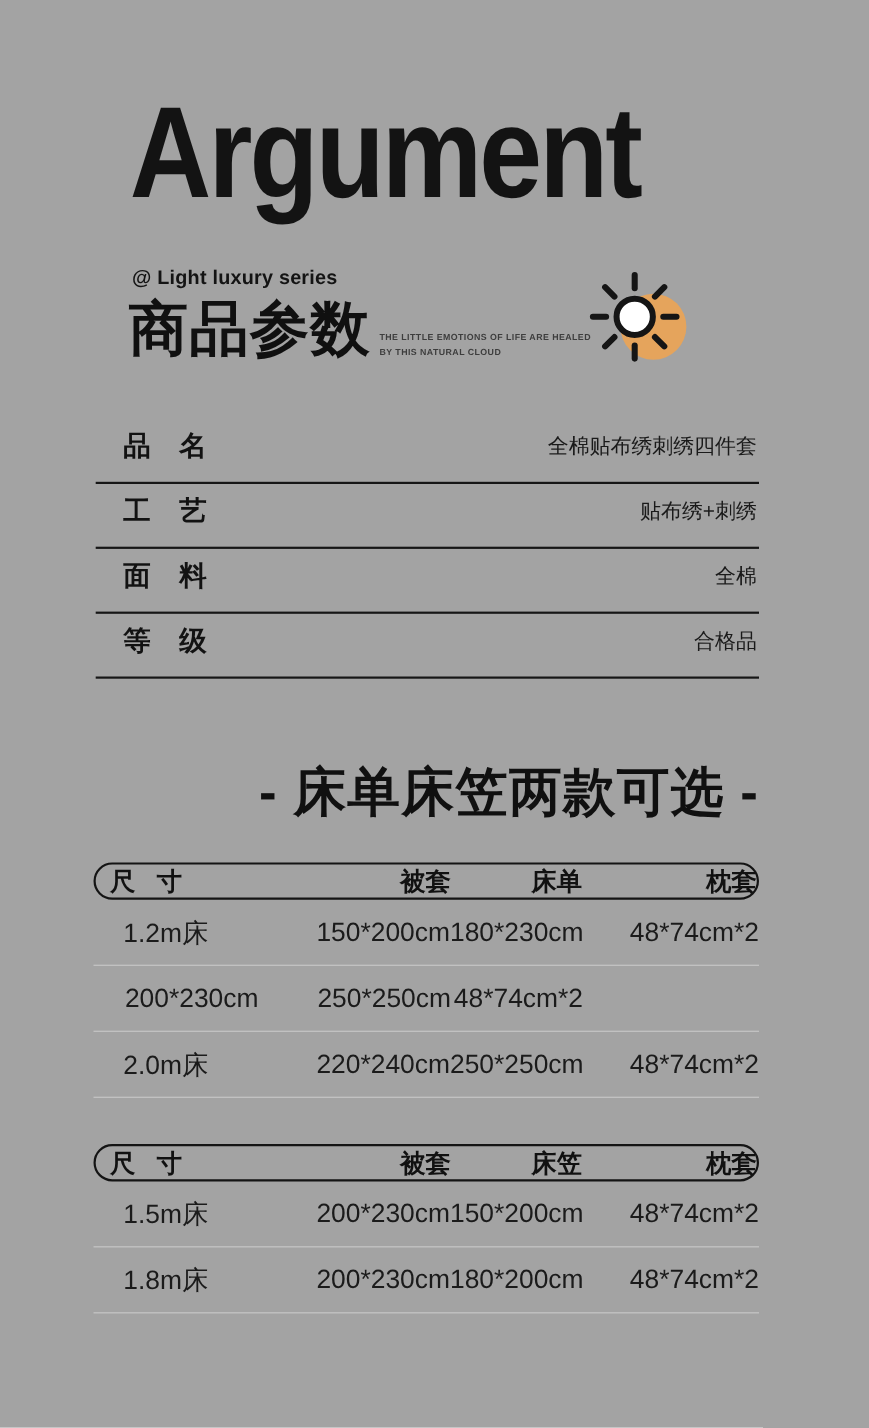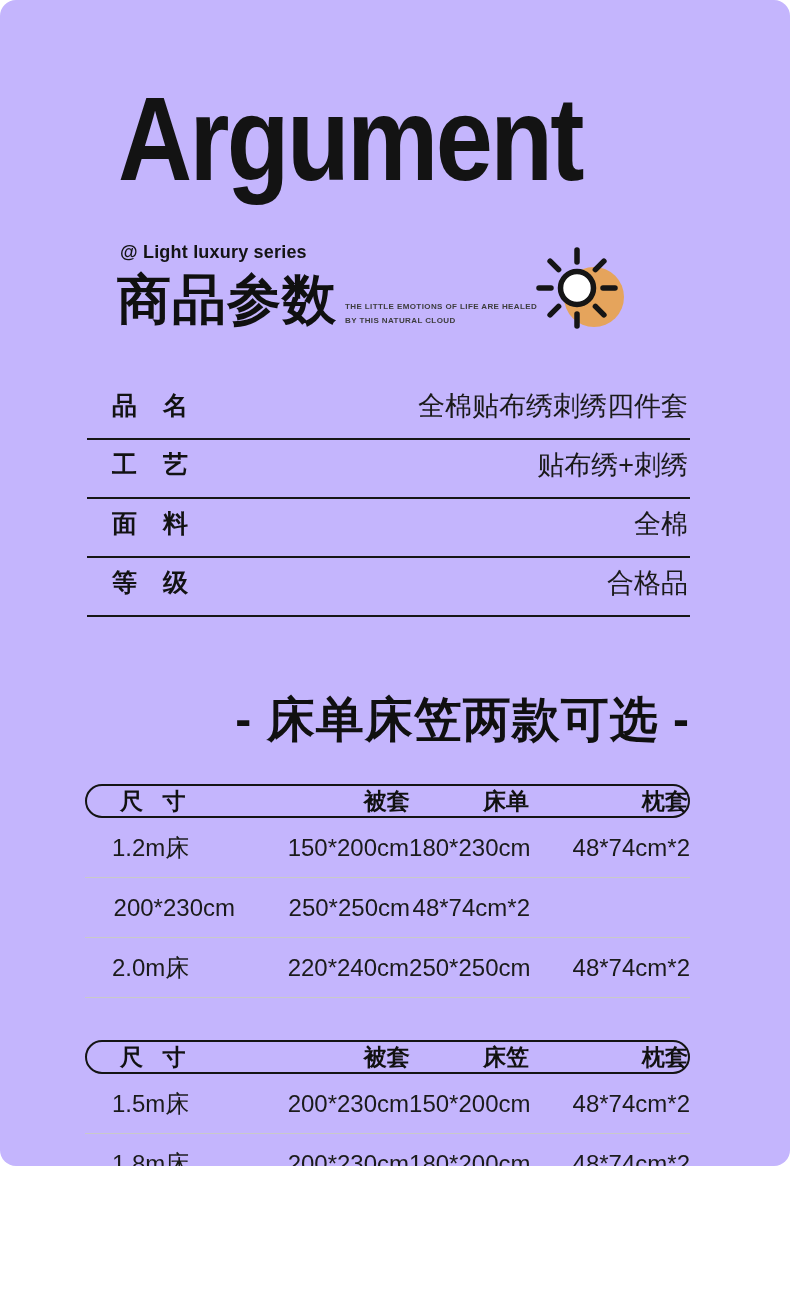--- a/index.html
+++ b/index.html
@@ -1,18 +1,18 @@
 <!DOCTYPE html>
 <html><head>
 <meta charset="utf-8">
 <style>
   html,body{margin:0;padding:0;background:#ffffff;}
   #canvas{
-    position:relative;width:790px;height:1166px;background:#c4b5fd;overflow:hidden;
-    font-family:"Liberation Sans","DejaVu Sans",sans-serif;color:#151515;border-radius:16px;
+    position:relative;width:790px;height:1298px;background:#a3a3a3;overflow:hidden;
+    font-family:"Liberation Sans","DejaVu Sans",sans-serif;color:#151515;
   }
   
   .title{
     position:absolute;left:118px;top:80px;
     font-size:118px;font-weight:700;line-height:1;letter-spacing:-3px;
     transform:scaleX(0.87);transform-origin:left center;white-space:nowrap;color:#131313;
   }
   .series{
     position:absolute;left:120px;top:242px;
     font-size:18px;font-weight:700;line-height:20px;letter-spacing:0.2px;color:#141414;
@@ -27,36 +27,36 @@
   }
   .sun{position:absolute;left:535px;top:243px;}
   
   .params{position:absolute;left:87px;top:381px;width:603px;}
   .param-row{
     box-sizing:border-box;height:59px;border-bottom:2px solid #161616;
     display:flex;justify-content:space-between;align-items:center;
     padding:0 2px 8px 25px;
   }
   .p-label{font-size:25px;font-weight:700;word-spacing:19px;white-space:pre;color:#121212;}
-  .p-value{font-size:27px;font-weight:400;color:#1a1a1a;}
+  .p-value{font-size:19px;font-weight:400;color:#1a1a1a;}
   
   .sec-heading{
     position:absolute;left:85px;top:688px;width:605px;text-align:right;
     font-size:48px;font-weight:900;letter-spacing:1px;color:#101010;white-space:nowrap;
   }
   
   .size-table{position:absolute;left:85px;width:605px;}
   .t1{top:784px;}
   .t2{top:1040px;}
   .grid4{display:grid;grid-template-columns:150fr 175fr 120fr 160fr;align-items:center;}
   .pill{
     box-sizing:border-box;height:34px;border:2.5px solid #141414;border-radius:18px;
     font-size:23px;font-weight:700;color:#111;
   }
-  .pill .c1{padding-left:33px;word-spacing:13px;white-space:pre;}
+  .pill .c1{padding-left:13px;word-spacing:13px;white-space:pre;}
   .s-row{
     box-sizing:border-box;height:60px;border-bottom:1.5px solid #c9c9c9;
     font-size:24px;font-weight:400;color:#1b1b1b;
   }
   .s-row .c1{padding-left:27px;}
   .c2,.c3,.c4{text-align:right;}
 </style>
 </head>
 <body>
 

